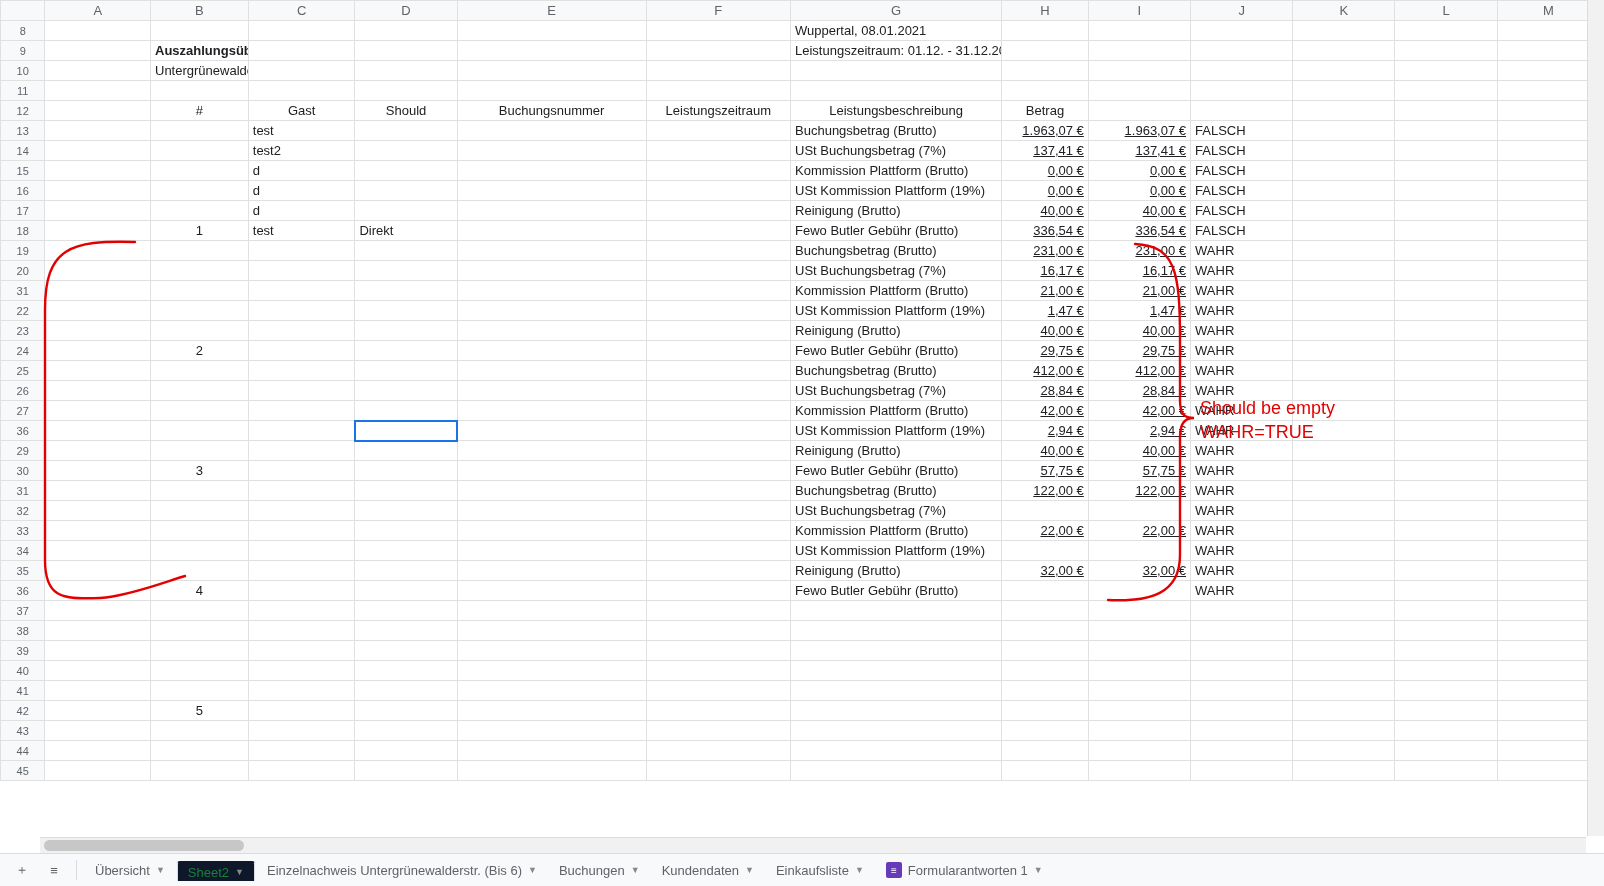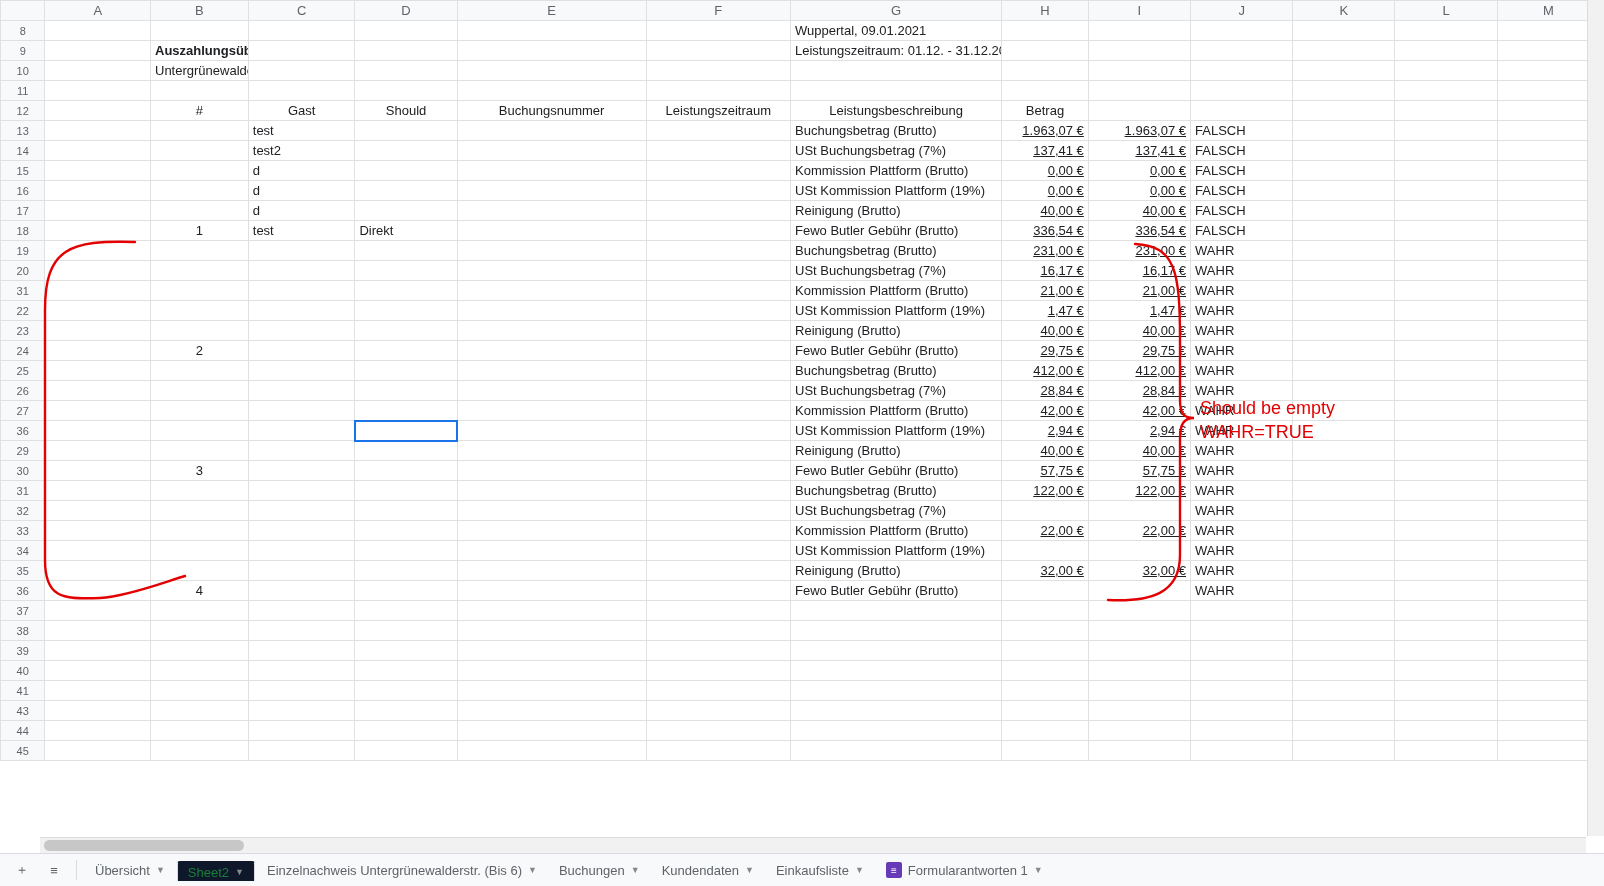--- a/index.html
+++ b/index.html
@@ -132,21 +132,21 @@
       </thead>
       <tbody>
         <tr>
           <th class="rowhdr">8</th>
           <td></td>
           <td></td>
           <td></td>
           <td></td>
           <td></td>
           <td></td>
-          <td class="left"><span>Wuppertal, 09.01.2021</span></td>
+          <td class="left"><span>Wuppertal, 08.01.2021</span></td>
           <td></td>
           <td></td>
           <td></td>
           <td></td>
           <td></td>
           <td></td>
         </tr>
         <tr>
           <th class="rowhdr">9</th>
           <td></td>
@@ -663,20 +663,36 @@
           <th class="rowhdr">41</th>
           <td></td>
           <td class="b-left b-right hdr-left"></td>
           <td class="b-left b-right"></td>
           <td class="b-left b-right"></td>
           <td class="b-left b-right"></td>
           <td class="b-left b-right"></td>
           <td class="b-left b-right"></td>
           <td class="b-left b-right"></td>
           <td class="b-left b-right hdr-right"></td>
+          <td></td>
+          <td></td>
+          <td></td>
+          <td></td>
+        </tr>
+        <tr>
+          <th class="rowhdr">42</th>
+          <td></td>
+          <td class="b-left b-right hdr-left b-bot center"><span>5</span></td>
+          <td class="b-left b-right b-bot"></td>
+          <td class="b-left b-right b-bot"></td>
+          <td class="b-left b-right b-bot"></td>
+          <td class="b-left b-right b-bot"></td>
+          <td class="b-left b-right b-bot"></td>
+          <td class="b-left b-right b-bot"></td>
+          <td class="b-left b-right hdr-right b-bot"></td>
           <td></td>
           <td></td>
           <td></td>
           <td></td>
         </tr>
         <tr>
           <th class="rowhdr">43</th>
           <td></td>
           <td class="b-left b-right hdr-left"></td>
           <td class="b-left b-right"></td>

